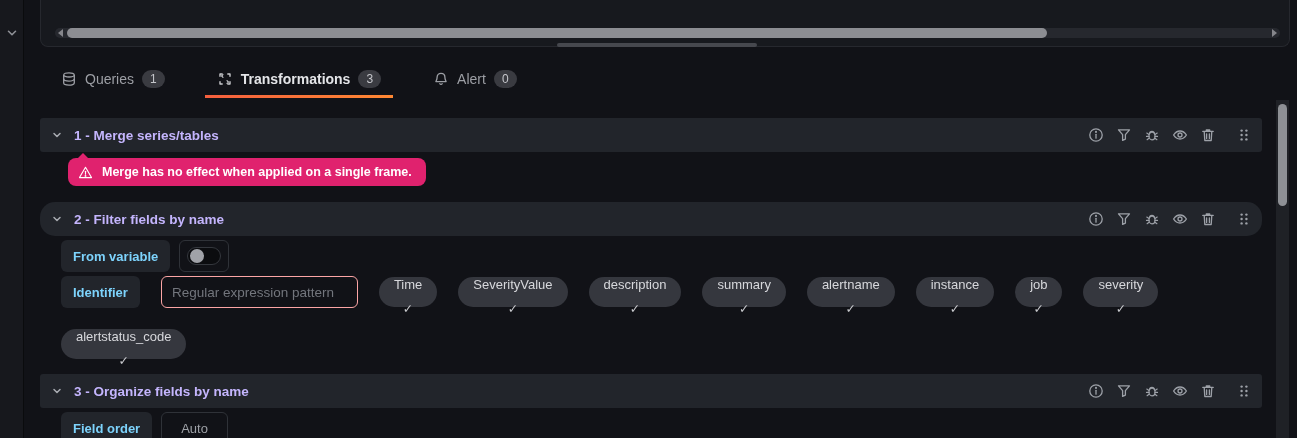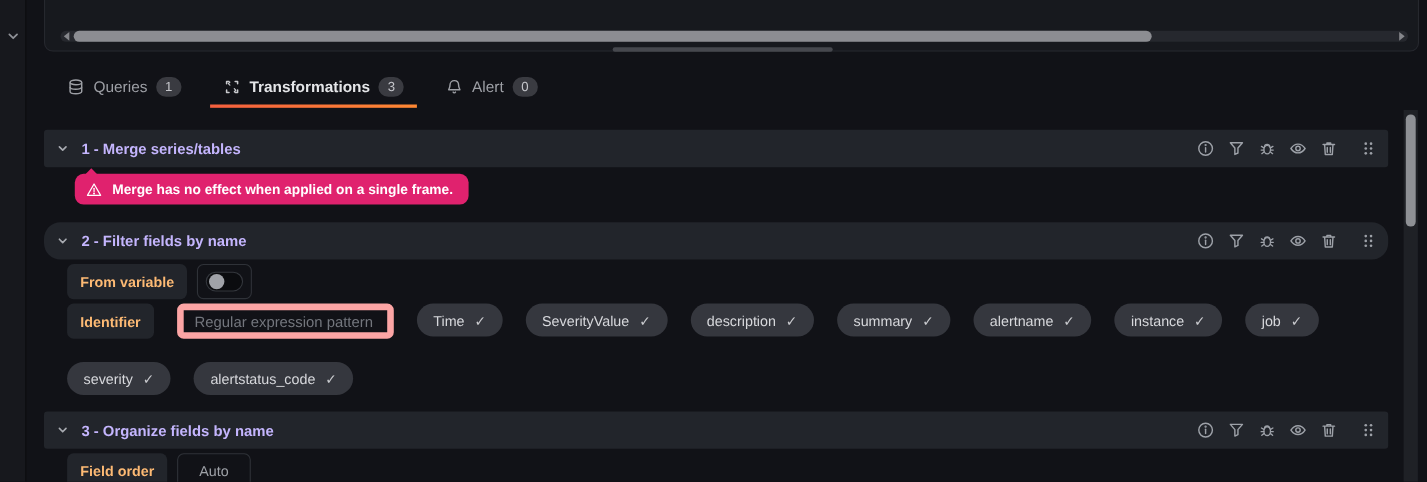--- a/index.html
+++ b/index.html
@@ -49,21 +49,21 @@
     border-left:5px solid #85868b;
   }
   .page-hscroll-thumb {
     position:absolute; left:532px; top:43px; width:200px; height:4px;
     background:#46484e; border-radius:2px; z-index:3;
   }
 
   
   .tabs {
     position:absolute; left:0; top:60px; width:100%; height:38px;
-    display:flex; align-items:stretch; gap:14px; padding-left:24px;
+    display:flex; align-items:stretch; gap:28px; padding-left:24px;
   }
   .tab {
     position:relative; display:flex; align-items:center; gap:8px;
     padding:0 12px; cursor:pointer; color:#9d9fa5; font-size:14px;
   }
   .tab .tab-icon { color:#9d9fa5; }
   .tab.active { color:#e4e5e8; font-weight:700; }
   .tab.active .tab-icon { color:#c9cace; }
   .tab.active::after {
     content:""; position:absolute; left:0; right:0; bottom:0; height:3px;
@@ -105,51 +105,51 @@
   }
 
   
   .edit-row {
     display:flex; align-items:center; gap:9px;
     margin:4px 0 0 21px;
   }
   .field-label {
     height:32px; display:flex; align-items:center; padding:0 12px;
     background:#22252b; border-radius:6px;
-    font-size:13px; font-weight:700; color:#fdba74; white-space:nowrap;
+    font-size:13px; font-weight:700; color:#7dd3fc; white-space:nowrap;
   }
   .toggle-box {
     width:50px; height:32px; border:1px solid #2f3238; border-radius:6px;
     display:flex; align-items:center; justify-content:center; cursor:pointer;
   }
   .toggle-track {
     width:34px; height:18px; background:#0b0c0f; border:1px solid #34373d;
     border-radius:9px; position:relative;
   }
   .toggle-knob {
     position:absolute; left:2px; top:1px; width:14px; height:14px;
     border-radius:50%; background:#a0a2a8;
   }
 
   .fields-wrap {
     margin:4px 0 0 21px; width:1185px;
-    display:flex; flex-wrap:wrap; 
+    display:flex; flex-wrap:wrap; align-items:center;
     column-gap:7px; row-gap:8px;gap:21px;
   }
   .regex-input {
     width:197px; height:32px; background:#111217;
-    border:6px solid #fca5a5; border-radius:6px;
+    border:1px solid #fca5a5; border-radius:6px;
     padding:0 10px; color:#ccccdc; font-size:13.5px;
     font-family:"Liberation Sans", sans-serif; outline:none;
   }
   .regex-input::placeholder { color:#73767d; }
   .pill {
     height:30px; display:inline-flex; align-items:center; gap:9px;
     padding:0 15px; background:#35373e; border-radius:16px;
-    font-size:13px; font-weight:500; color:#d7d8dc; cursor:pointer; white-space:nowrap;
+    font-size:13px; font-weight:500; color:#d7d8dc; cursor:pointer; white-space:nowrap;flex-direction:column;
   }
   .check-icon { font-size:12.5px; color:#c9cace; }
   .check-icon::after { content:"\2713"; }
 
   .radio-group {
     height:32px; border:1px solid #2f3238; border-radius:6px;
     display:flex; align-items:stretch; overflow:hidden; padding:0;
   }
   .radio-opt {
     display:flex; align-items:center; padding:0 19px;

